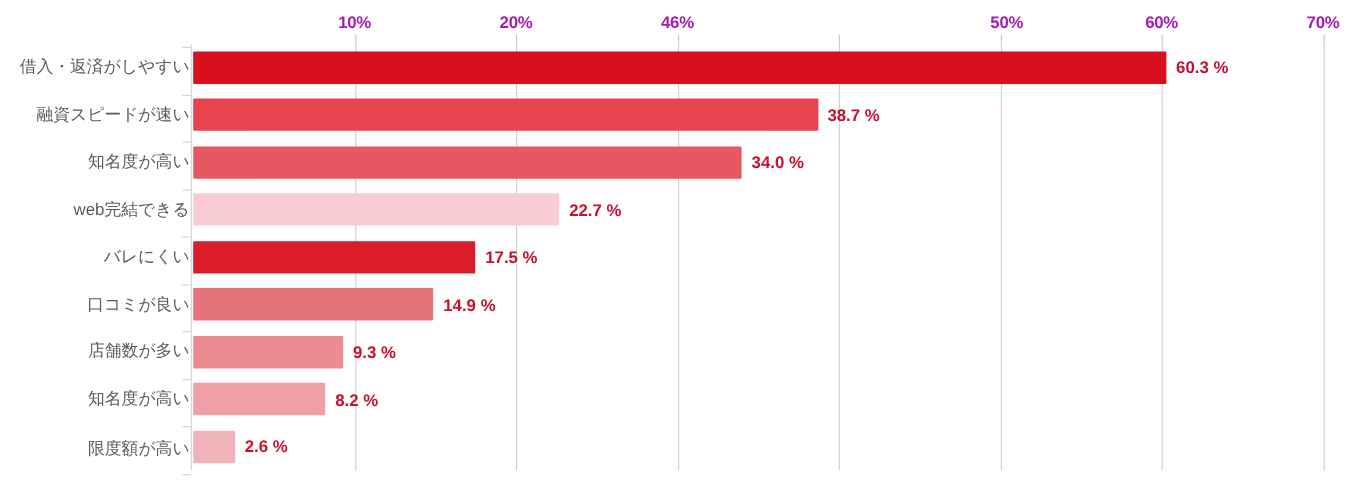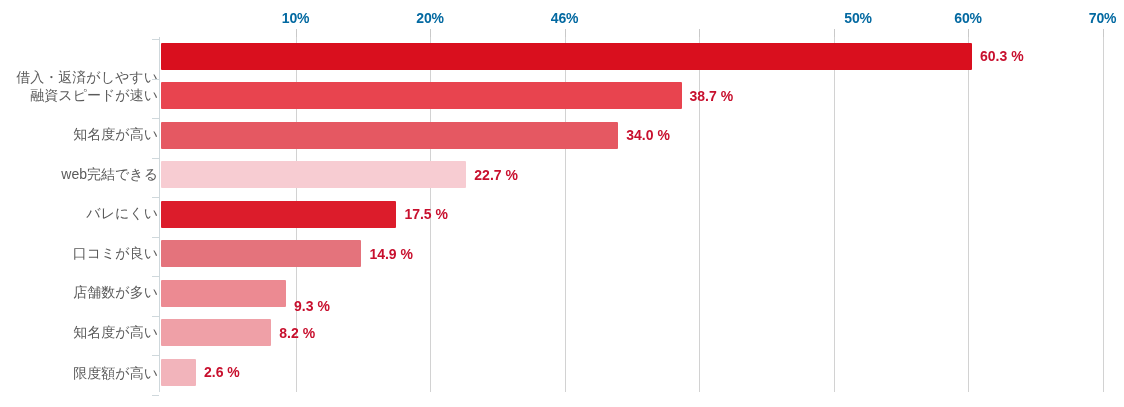--- a/index.html
+++ b/index.html
@@ -11,21 +11,21 @@
   }
   #chart-root{position:relative;width:1124px;height:407px;}
 
   
   .tick-label{
     position:absolute;
     top:10px;
     transform:translateX(-50%);
     font-size:14px;
     font-weight:bold;
-    color:#0369a1;
+    color:#a21caf;
     white-space:nowrap;
     letter-spacing:-0.2px;
   }
   
   .tick-mark{
     position:absolute;
     top:29px;
     width:1px;height:8px;
     background:#c9c9c9;
   }
@@ -89,41 +89,41 @@
 <div id="chart-root">
   <div id="axis-ticks">
       <div class="tick-label" style="left: 295.5px;">10%</div>
       <div class="tick-mark" style="left: 295.5px;"></div>
       <div class="tick-label" style="left: 430px; text-align: center;">20%</div>
       <div class="tick-mark" style="left: 430px;"></div>
       <div class="tick-label" style="left: 564.5px;">46%</div>
       <div class="tick-mark" style="left: 564.5px;"></div>
       <div class="tick-label" style="left: 699px; margin-top: 32px;">40%</div>
       <div class="tick-mark" style="left: 699px;"></div>
-      <div class="tick-label" style="left: 843px; padding-left: 30px;">50%</div>
+      <div class="tick-label" style="left: 824px; padding-left: 30px;">50%</div>
       <div class="tick-mark" style="left: 833.5px;"></div>
       <div class="tick-label" style="left: 968px;">60%</div>
       <div class="tick-mark" style="left: 968px;"></div>
       <div class="tick-label" style="left: 1102.5px;">70%</div>
       <div class="tick-mark" style="left: 1102.5px;"></div>
     </div>
   <div id="gridlines">
       <div class="gridline" style="left: 295.5px;"></div>
       <div class="gridline" style="left: 430px;"></div>
       <div class="gridline" style="left: 564.5px;"></div>
       <div class="gridline" style="left: 699px;"></div>
       <div class="gridline" style="left: 833.5px;"></div>
       <div class="gridline" style="left: 968px;"></div>
       <div class="gridline" style="left: 1102.5px;"></div>
     </div>
   <div class="cat-axis"></div>
   <div id="rows">
       <div class="row" style="top: 0px;">
         <div class="cat-tick" style="top: 39px;"></div>
-        <div class="cat-label-inner" style="top: 56px; margin-top: 22px;">借入・返済がしやすい</div>
+        <div class="cat-label-inner" style="top: 56px;">借入・返済がしやすい</div>
         <div class="bar" style="top: 42.5px; height: 27px; width: 811.035px; background: rgb(217, 15, 30);"></div>
         <div class="value-label" style="left: 980.035px; top: 56px;">60.3 %</div>
       </div>
       <div class="row" style="top: 0px;">
         <div class="cat-tick" style="top: 79px;"></div>
         <div class="cat-label-inner" style="top: 95.5px;">融資スピードが速い</div>
         <div class="bar" style="top: 82px; height: 27px; width: 520.515px; background: rgb(232, 68, 79);"></div>
         <div class="value-label" style="left: 689.515px; top: 95.5px;">38.7 %</div>
       </div>
       <div class="row" style="top: 0px;">
@@ -147,21 +147,21 @@
       <div class="row" style="top: 0px;">
         <div class="cat-tick" style="top: 237px;"></div>
         <div class="cat-label-inner" style="top: 253.5px;">口コミが良い</div>
         <div class="bar" style="top: 240px; height: 27px; width: 200.405px; background: rgb(228, 115, 124);"></div>
         <div class="value-label" style="left: 369.405px; top: 253.5px; text-align: center;">14.9 %</div>
       </div>
       <div class="row" style="top: 0px;">
         <div class="cat-tick" style="top: 276px;"></div>
         <div class="cat-label-inner" style="top: 293px;">店舗数が多い</div>
         <div class="bar" style="top: 279.5px; height: 27px; width: 125.085px; background: rgb(236, 138, 146);"></div>
-        <div class="value-label" style="left: 294.085px; top: 306px;">9.3 %</div>
+        <div class="value-label" style="left: 294.085px; top: 293px;">9.3 %</div>
       </div>
       <div class="row" style="top: 0px;">
         <div class="cat-tick" style="top: 316px;"></div>
         <div class="cat-label-inner" style="top: 332.5px;">知名度が高い</div>
         <div class="bar" style="top: 319px; height: 27px; width: 110.29px; background: rgb(239, 160, 167);"></div>
         <div class="value-label" style="left: 279.29px; top: 332.5px;">8.2 %</div>
       </div>
       <div class="row" style="top: 0px;">
         <div class="cat-tick" style="top: 355px;"></div>
         <div class="cat-label-inner" style="top: 374px;">限度額が高い</div>

